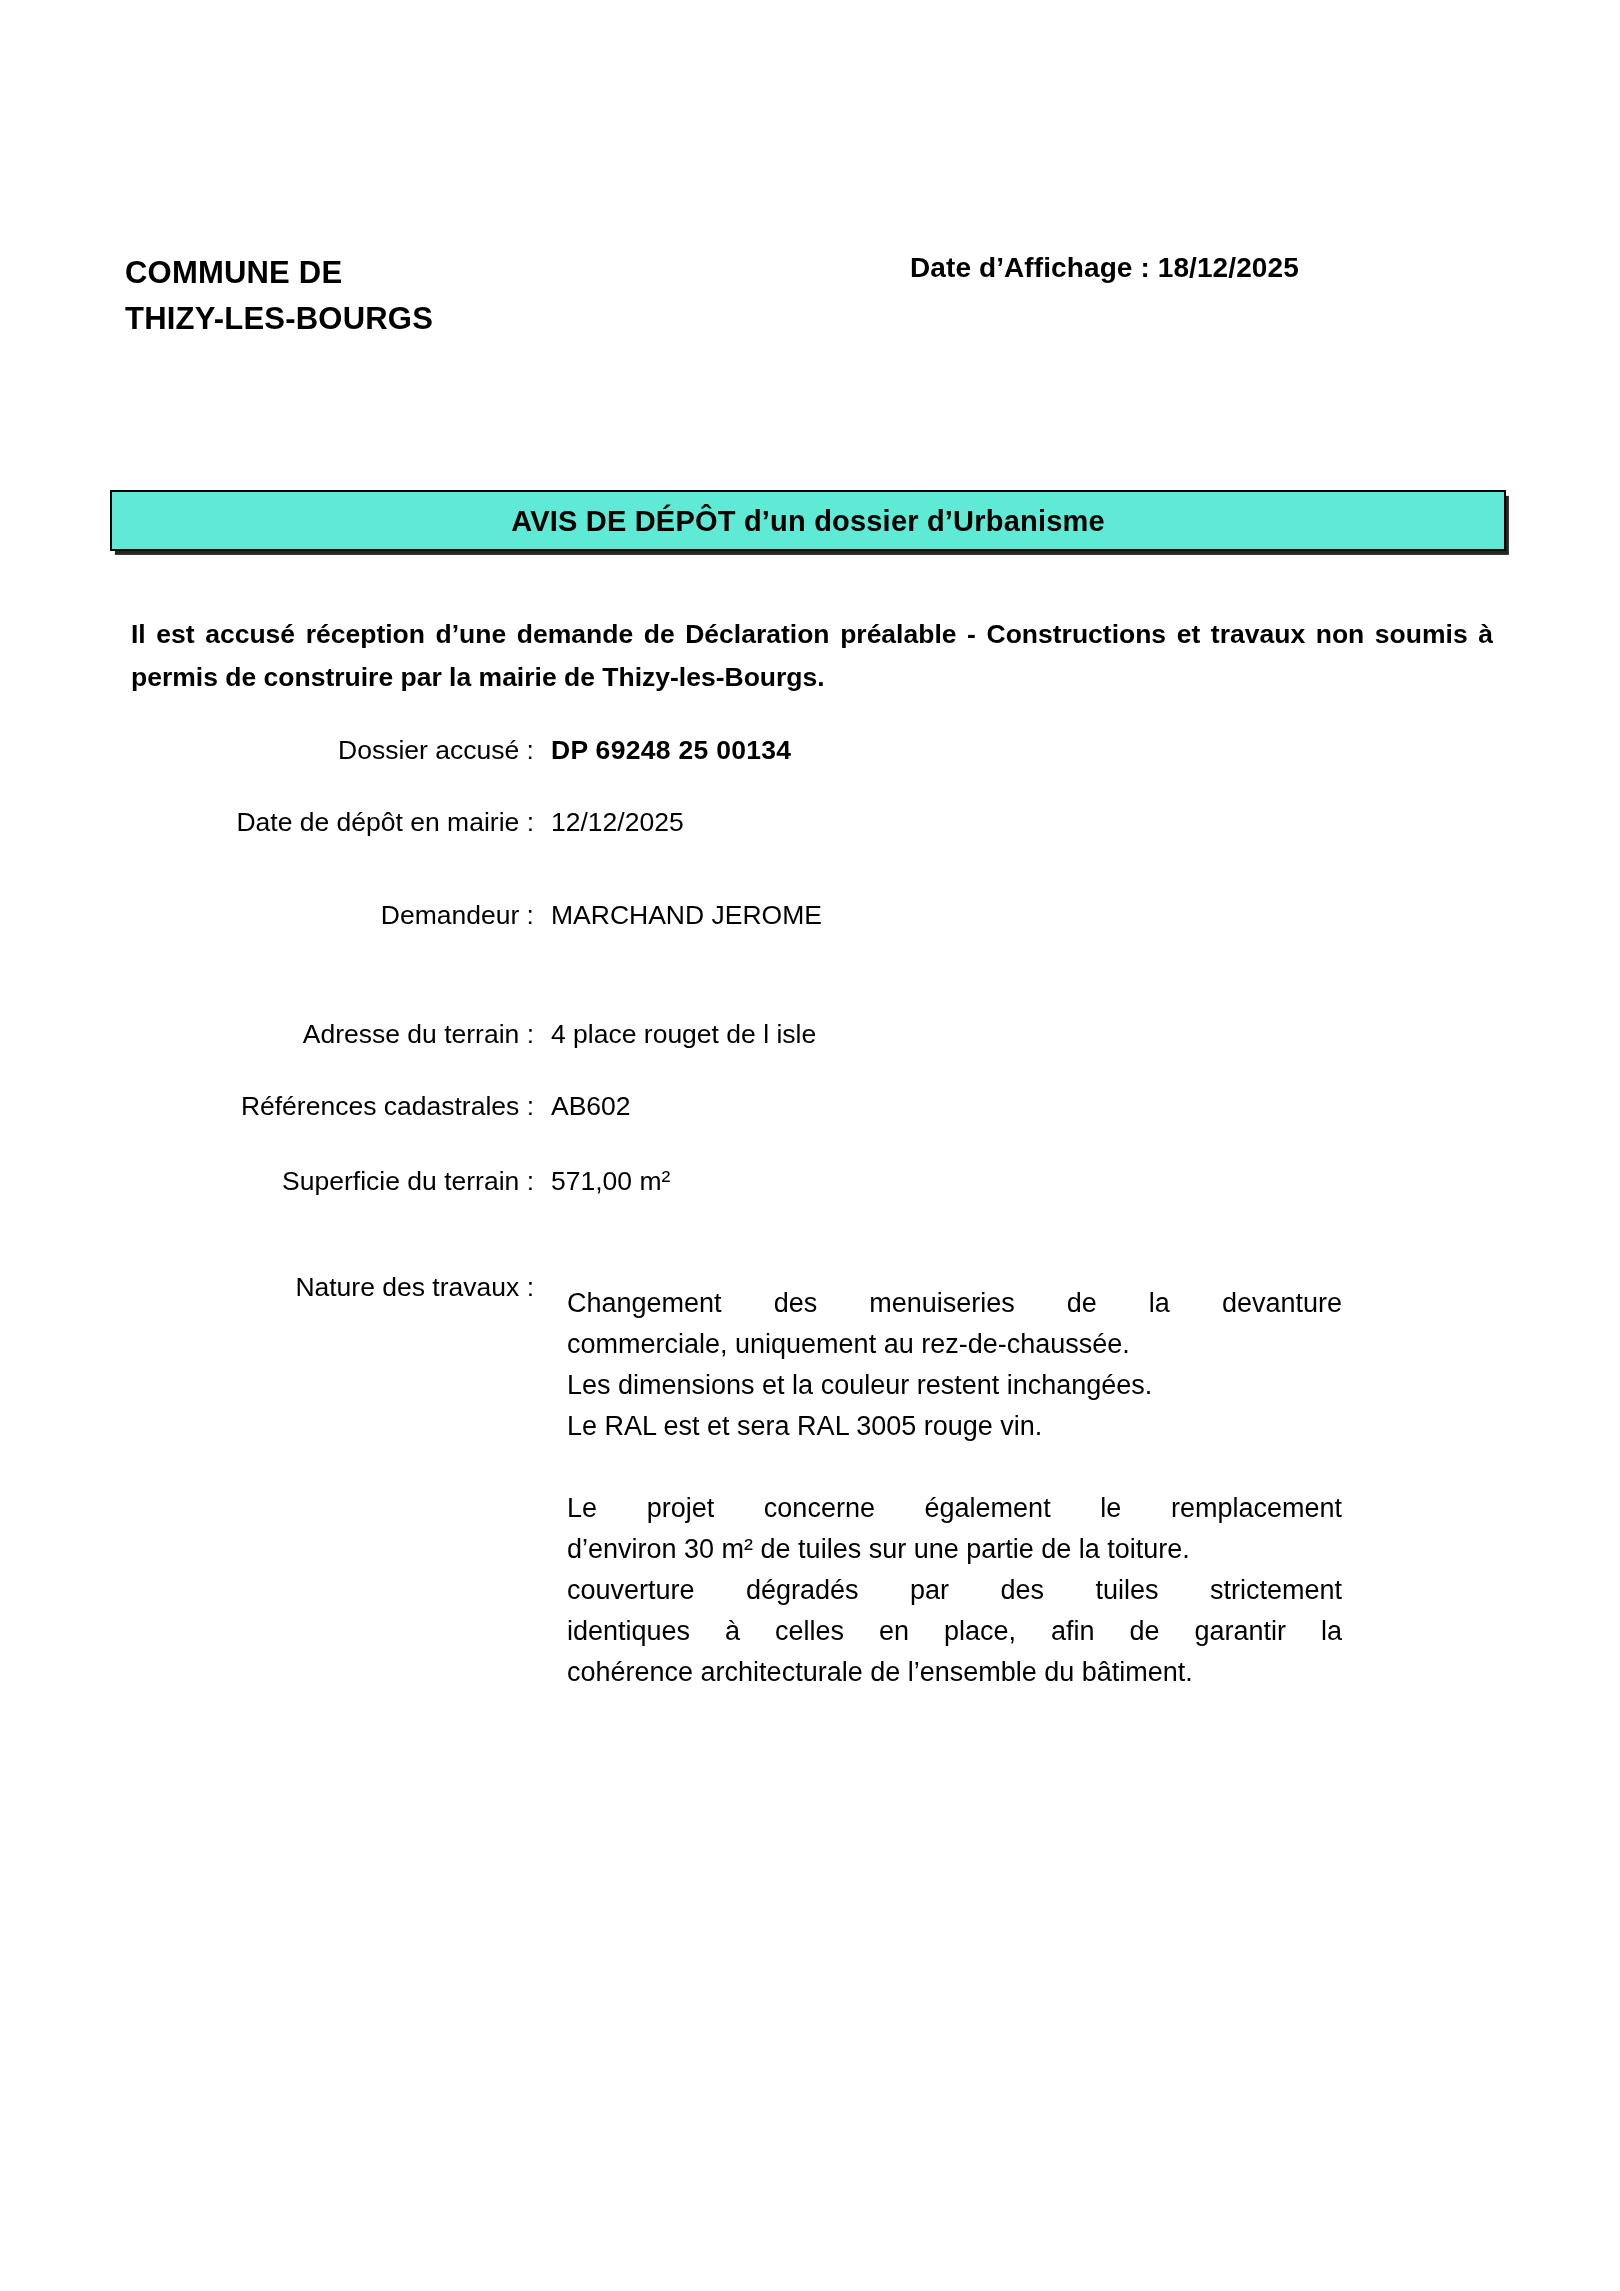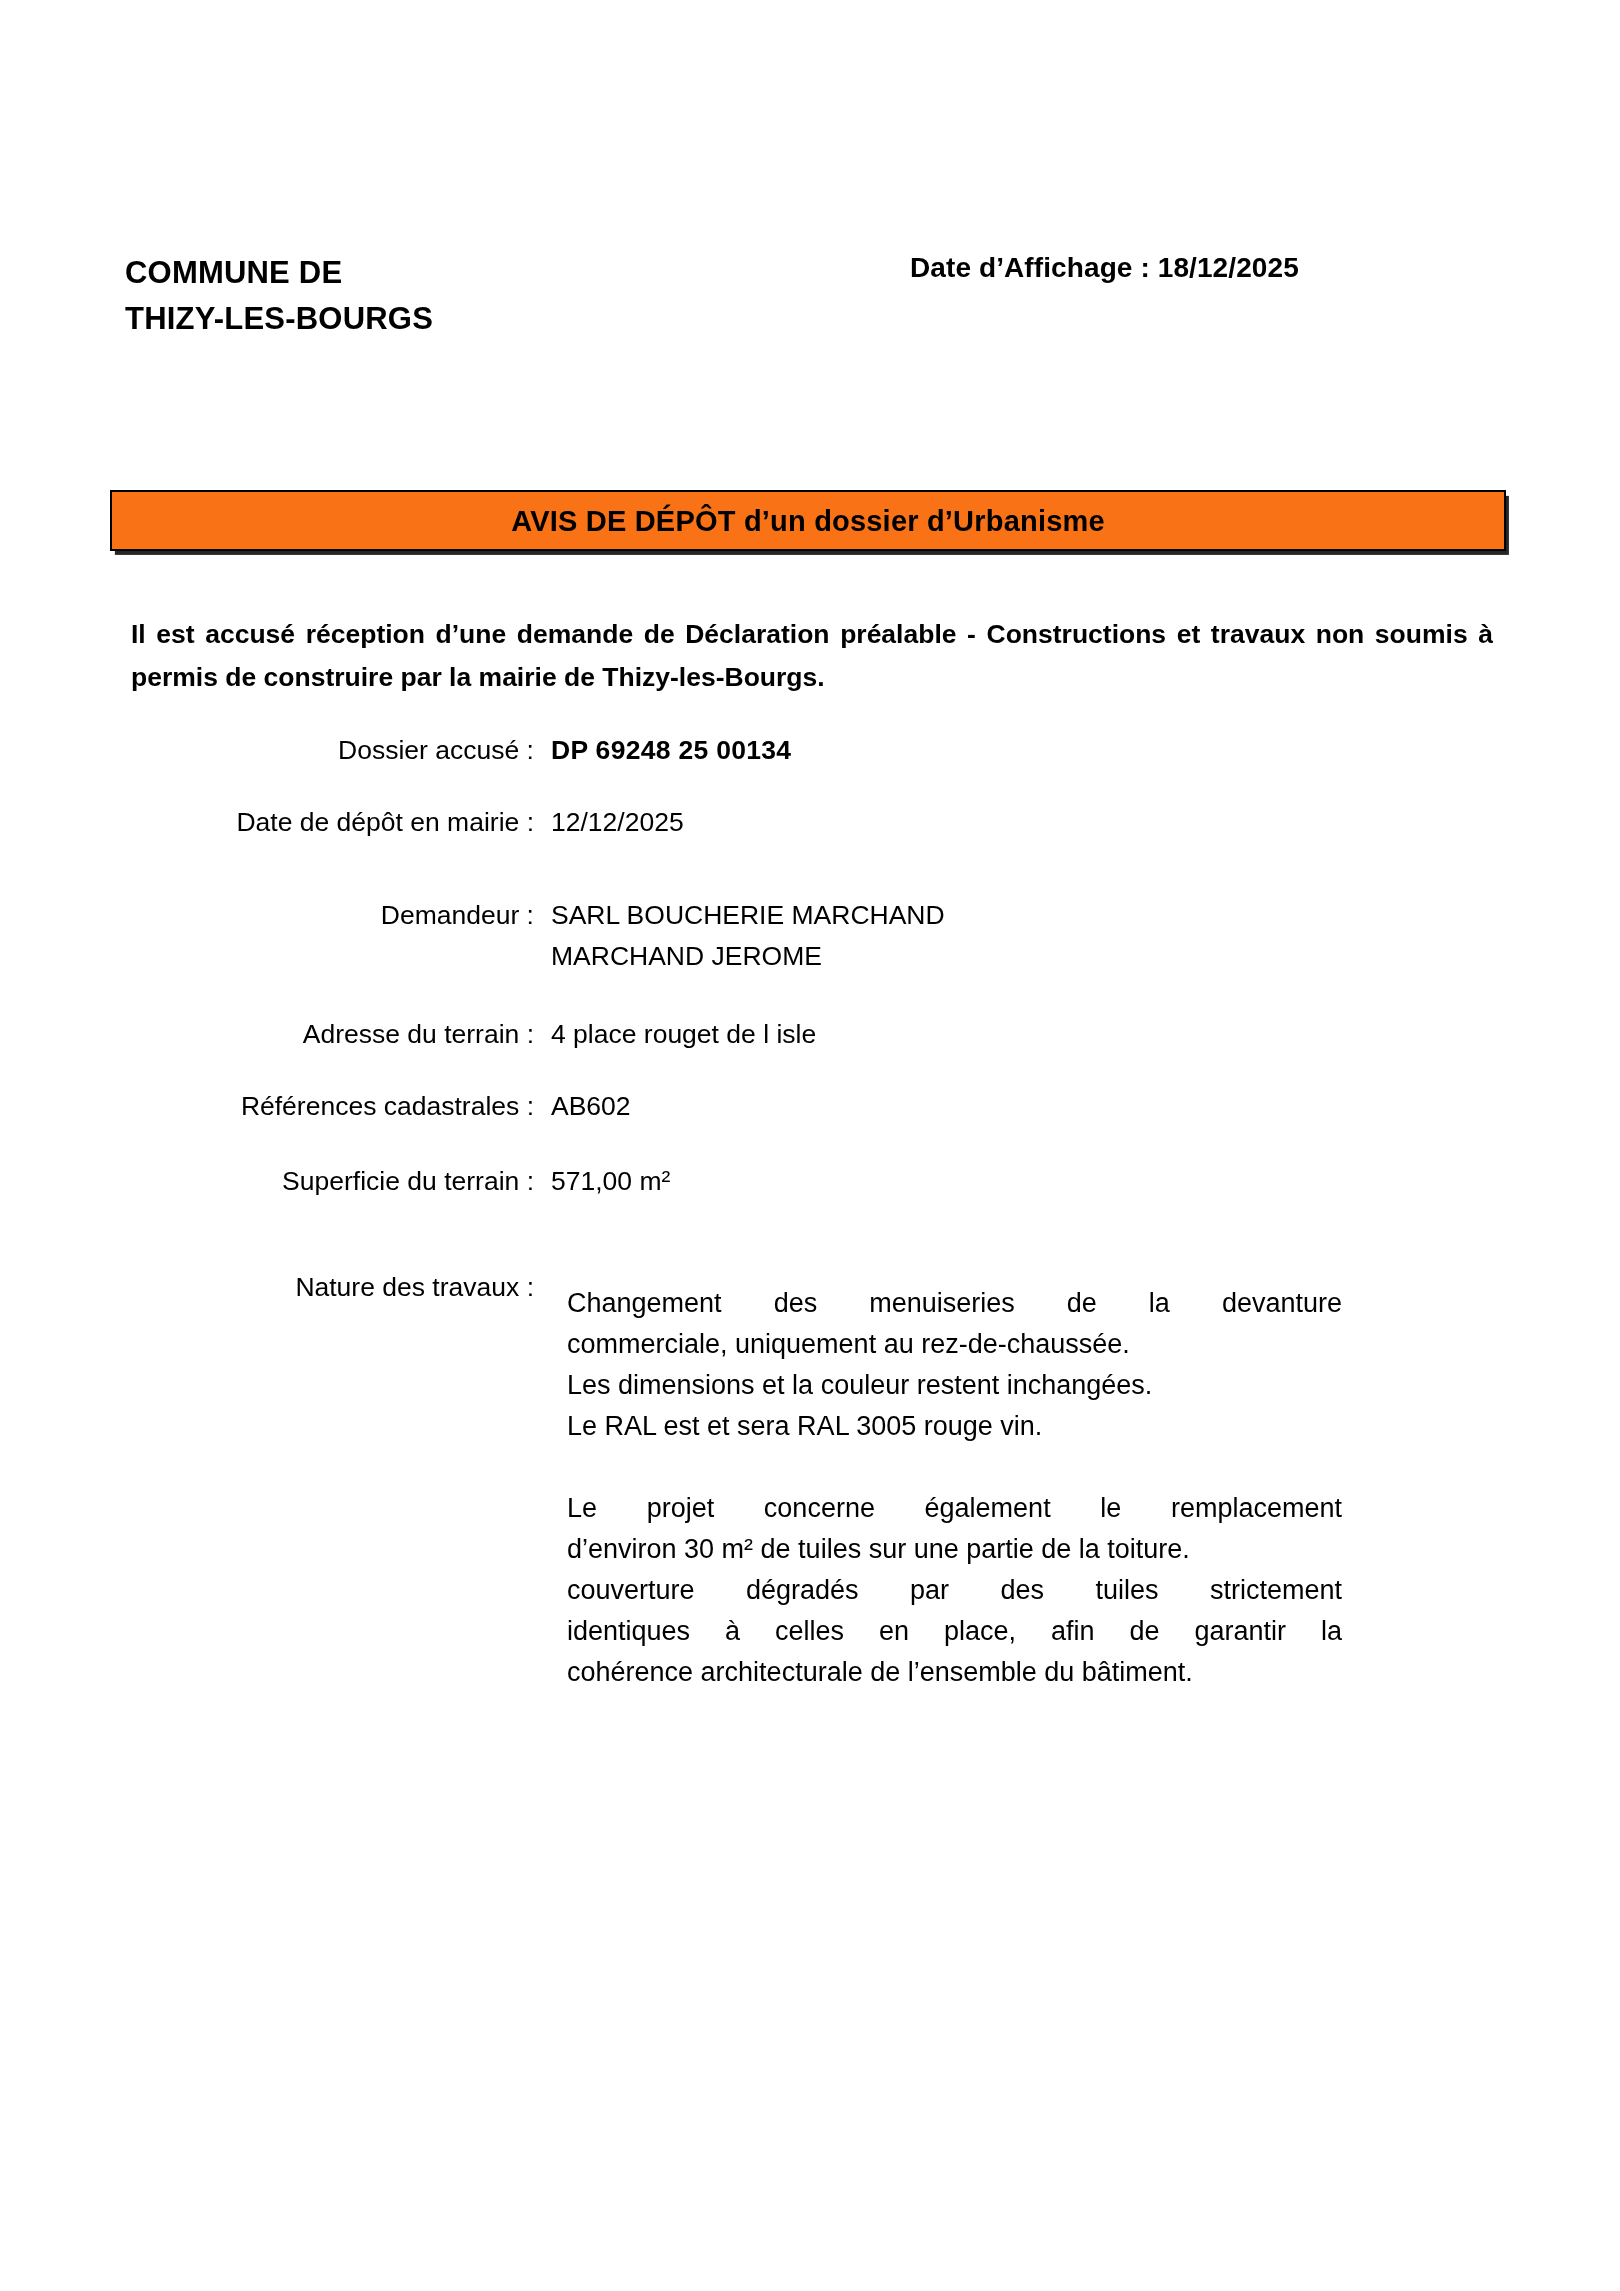--- a/index.html
+++ b/index.html
@@ -54,21 +54,21 @@
 
   
   .title-box {
     position: absolute;
     left: 110px;
     top: 490px;
     width: 1396px;
     height: 61px;
     border: 2.9px solid #000000;
     box-sizing: border-box;
-    background: #f97316;
+    background: #5eead4;
     box-shadow: 3.9px 4.9px 0 -1px rgba(20,20,20,0.92);
   }
   .title-text {
     position: absolute;
     left: 0;
     right: 0;
     top: 50%;
     transform: translateY(-50%);
     text-align: center;
     font-size: 29px;
@@ -182,21 +182,20 @@
   <div class="field row-date">
     <div class="field-label-wrap">Date de dépôt en mairie :</div>
     <div class="field-value-wrap">
       <span class="value-line">12/12/2025</span>
     </div>
   </div>
 
   <div class="field row-demandeur">
     <div class="field-label-wrap">Demandeur :</div>
     <div class="field-value-wrap">
-      <span class="value-line">SARL BOUCHERIE MARCHAND</span>
       <span class="value-line">MARCHAND JEROME</span>
     </div>
   </div>
 
   <div class="field row-adresse">
     <div class="field-label-wrap">Adresse du terrain :</div>
     <div class="field-value-wrap">
       <span class="value-line">4 place rouget de l isle</span>
     </div>
   </div>

